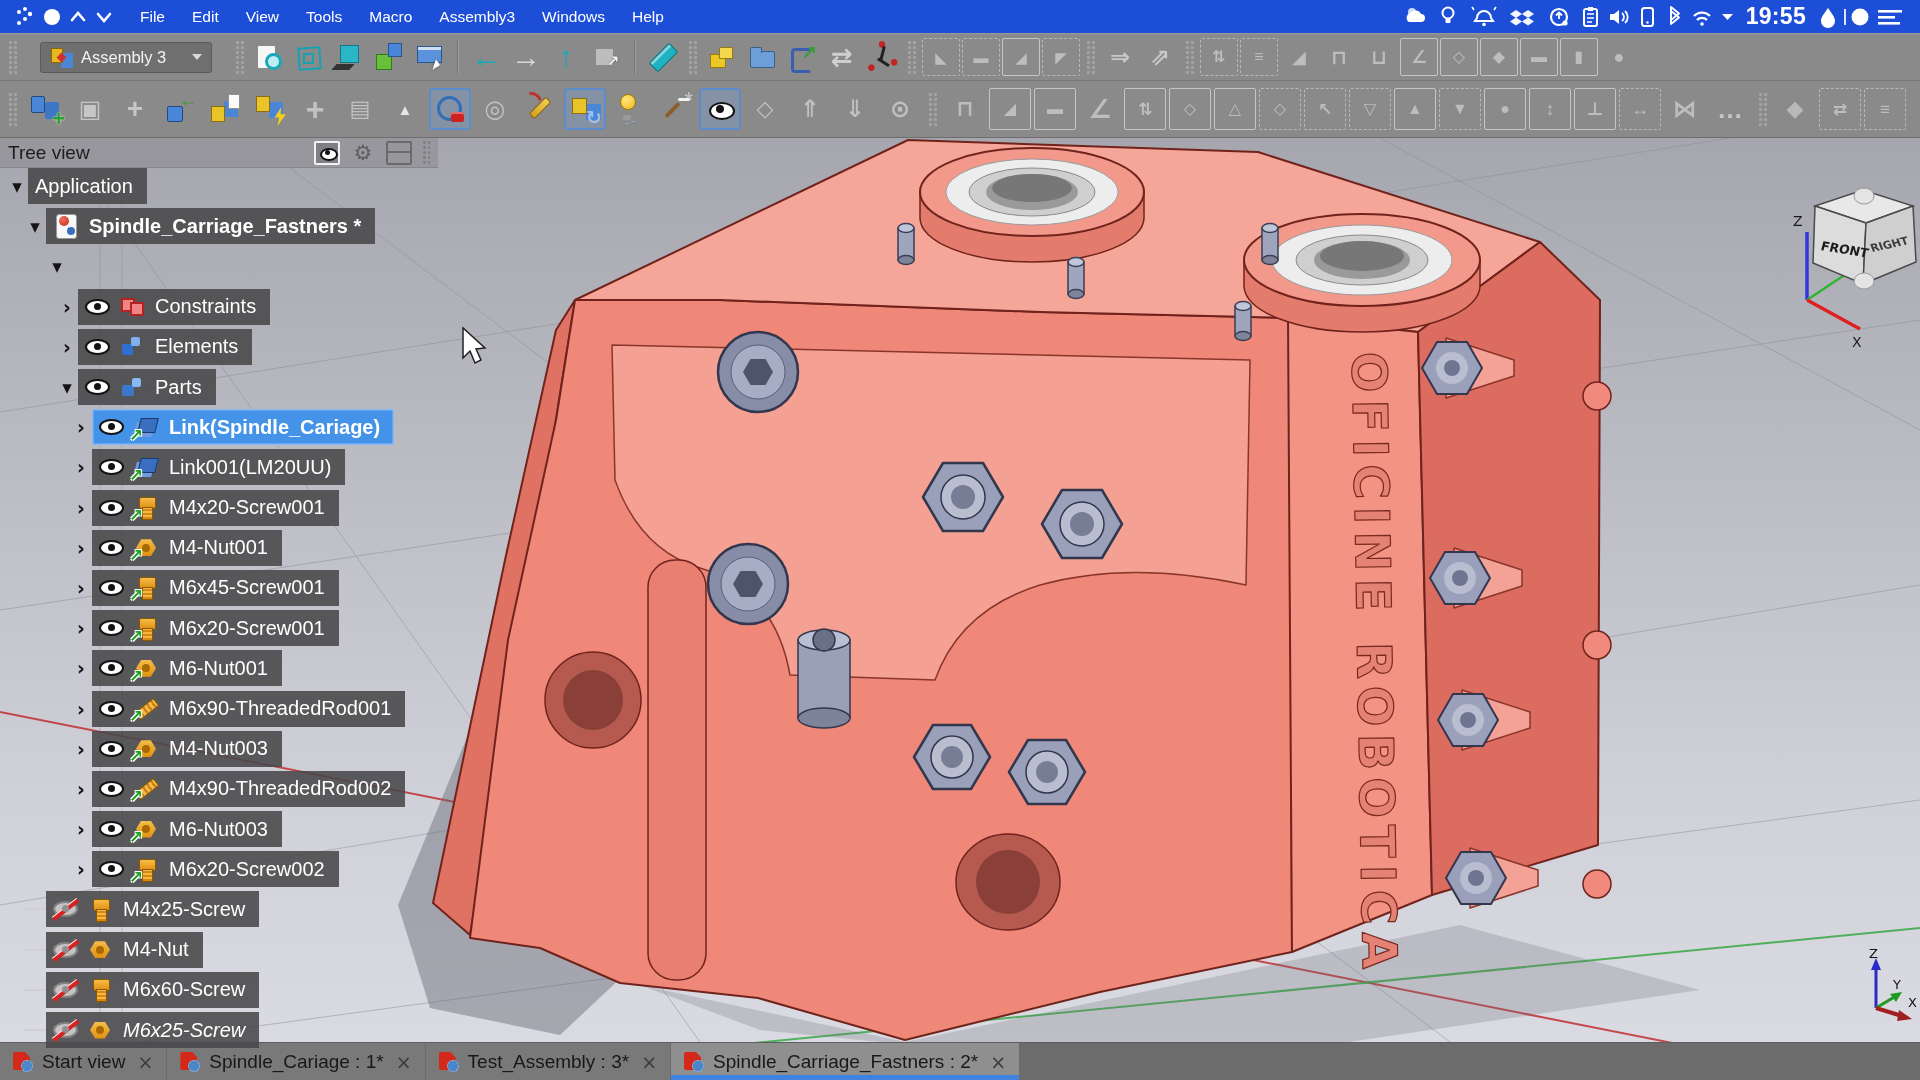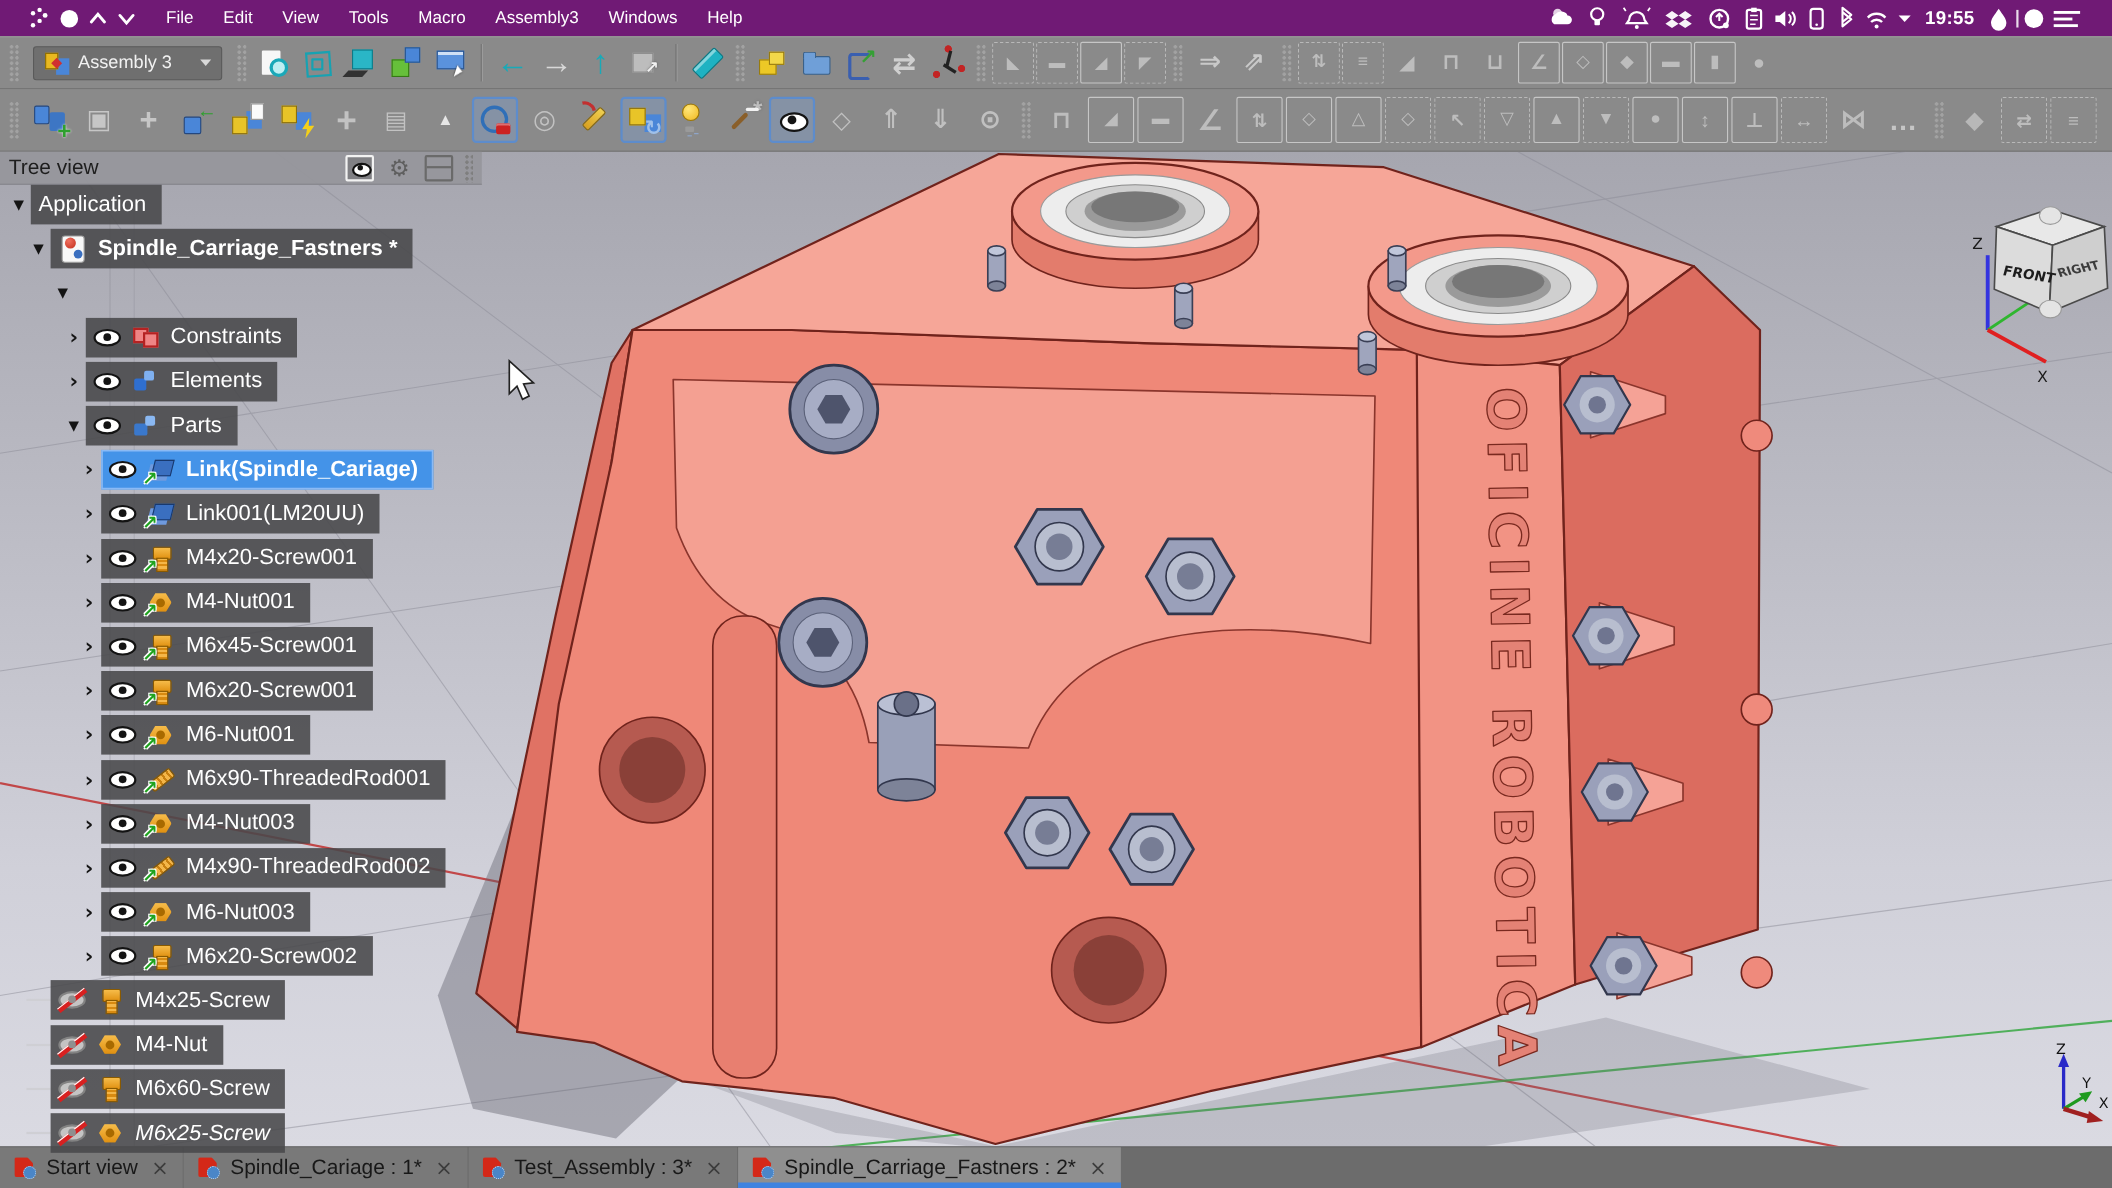--- a/index.html
+++ b/index.html
@@ -1,28 +1,28 @@
 <!DOCTYPE html>
 <html><head>
 <meta charset="utf-8">
 <style>
   *{margin:0;padding:0;box-sizing:border-box}
   html,body{width:1920px;height:1080px;overflow:hidden}
   body{font-family:"Liberation Sans","DejaVu Sans",sans-serif;background:#7d7d7d;-webkit-font-smoothing:antialiased}
 
   
-  #menubar{height:33px;background:#701a75;display:flex;align-items:center;color:#fff;padding:0 27px}
+  #menubar{height:33px;background:#1d4ed8;display:flex;align-items:center;color:#fff;padding:0 16px}
   #mb-left{display:flex;align-items:center;gap:18px}
   #menus{display:flex;gap:27px;font-size:15.5px;margin-left:10px}
   .menu-item{cursor:default;white-space:nowrap}
   #mb-right{margin-left:auto;display:flex;align-items:center;gap:12px}
-  #mb-time{font-size:17px;font-weight:700;letter-spacing:.3px}
+  #mb-time{font-size:23px;font-weight:700;letter-spacing:.3px}
 
   
-  #toolbar1{height:48px;background:#8a8a8a;border-top:1px solid #9a9a9a;border-bottom:1px solid #757575;display:flex;align-items:center;padding:0 4px;gap:4px}
+  #toolbar1{height:48px;background:#8a8a8a;border-top:1px solid #9a9a9a;border-bottom:1px solid #757575;display:flex;align-items:center;padding:0 4px;gap:14px}
   #toolbar2{height:57px;background:#8a8a8a;border-bottom:1px solid #6d6d6d;display:flex;align-items:center;padding:0 4px;gap:3px}
   .grip{width:9px;height:34px;flex:0 0 auto;background-image:radial-gradient(#a2a2a2 1.4px,transparent 1.6px);background-size:5px 5px;margin:0 4px}
   .tsep{width:1px;height:34px;flex:0 0 auto;background:#737373;box-shadow:1px 0 0 #9d9d9d;margin:0 7px}
   .spacer{margin-left:auto}
   .tbi{width:38px;height:38px;flex:0 0 auto;border-radius:4px;display:flex;align-items:center;justify-content:center;position:relative;font-weight:bold}
   #toolbar2 .tbi{width:42px;height:42px}
   .tbi .g{line-height:1}
   .tbi.toggled{background:rgba(125,160,210,.38);border:2px solid #5d8ccc}
   .tbi.dash{border:1px dashed #b8b8b8;border-radius:2px;color:#b5b5b5}
   .tbi.box{border:1px solid #c6c6c6;border-radius:2px;color:#c2c2c2}

